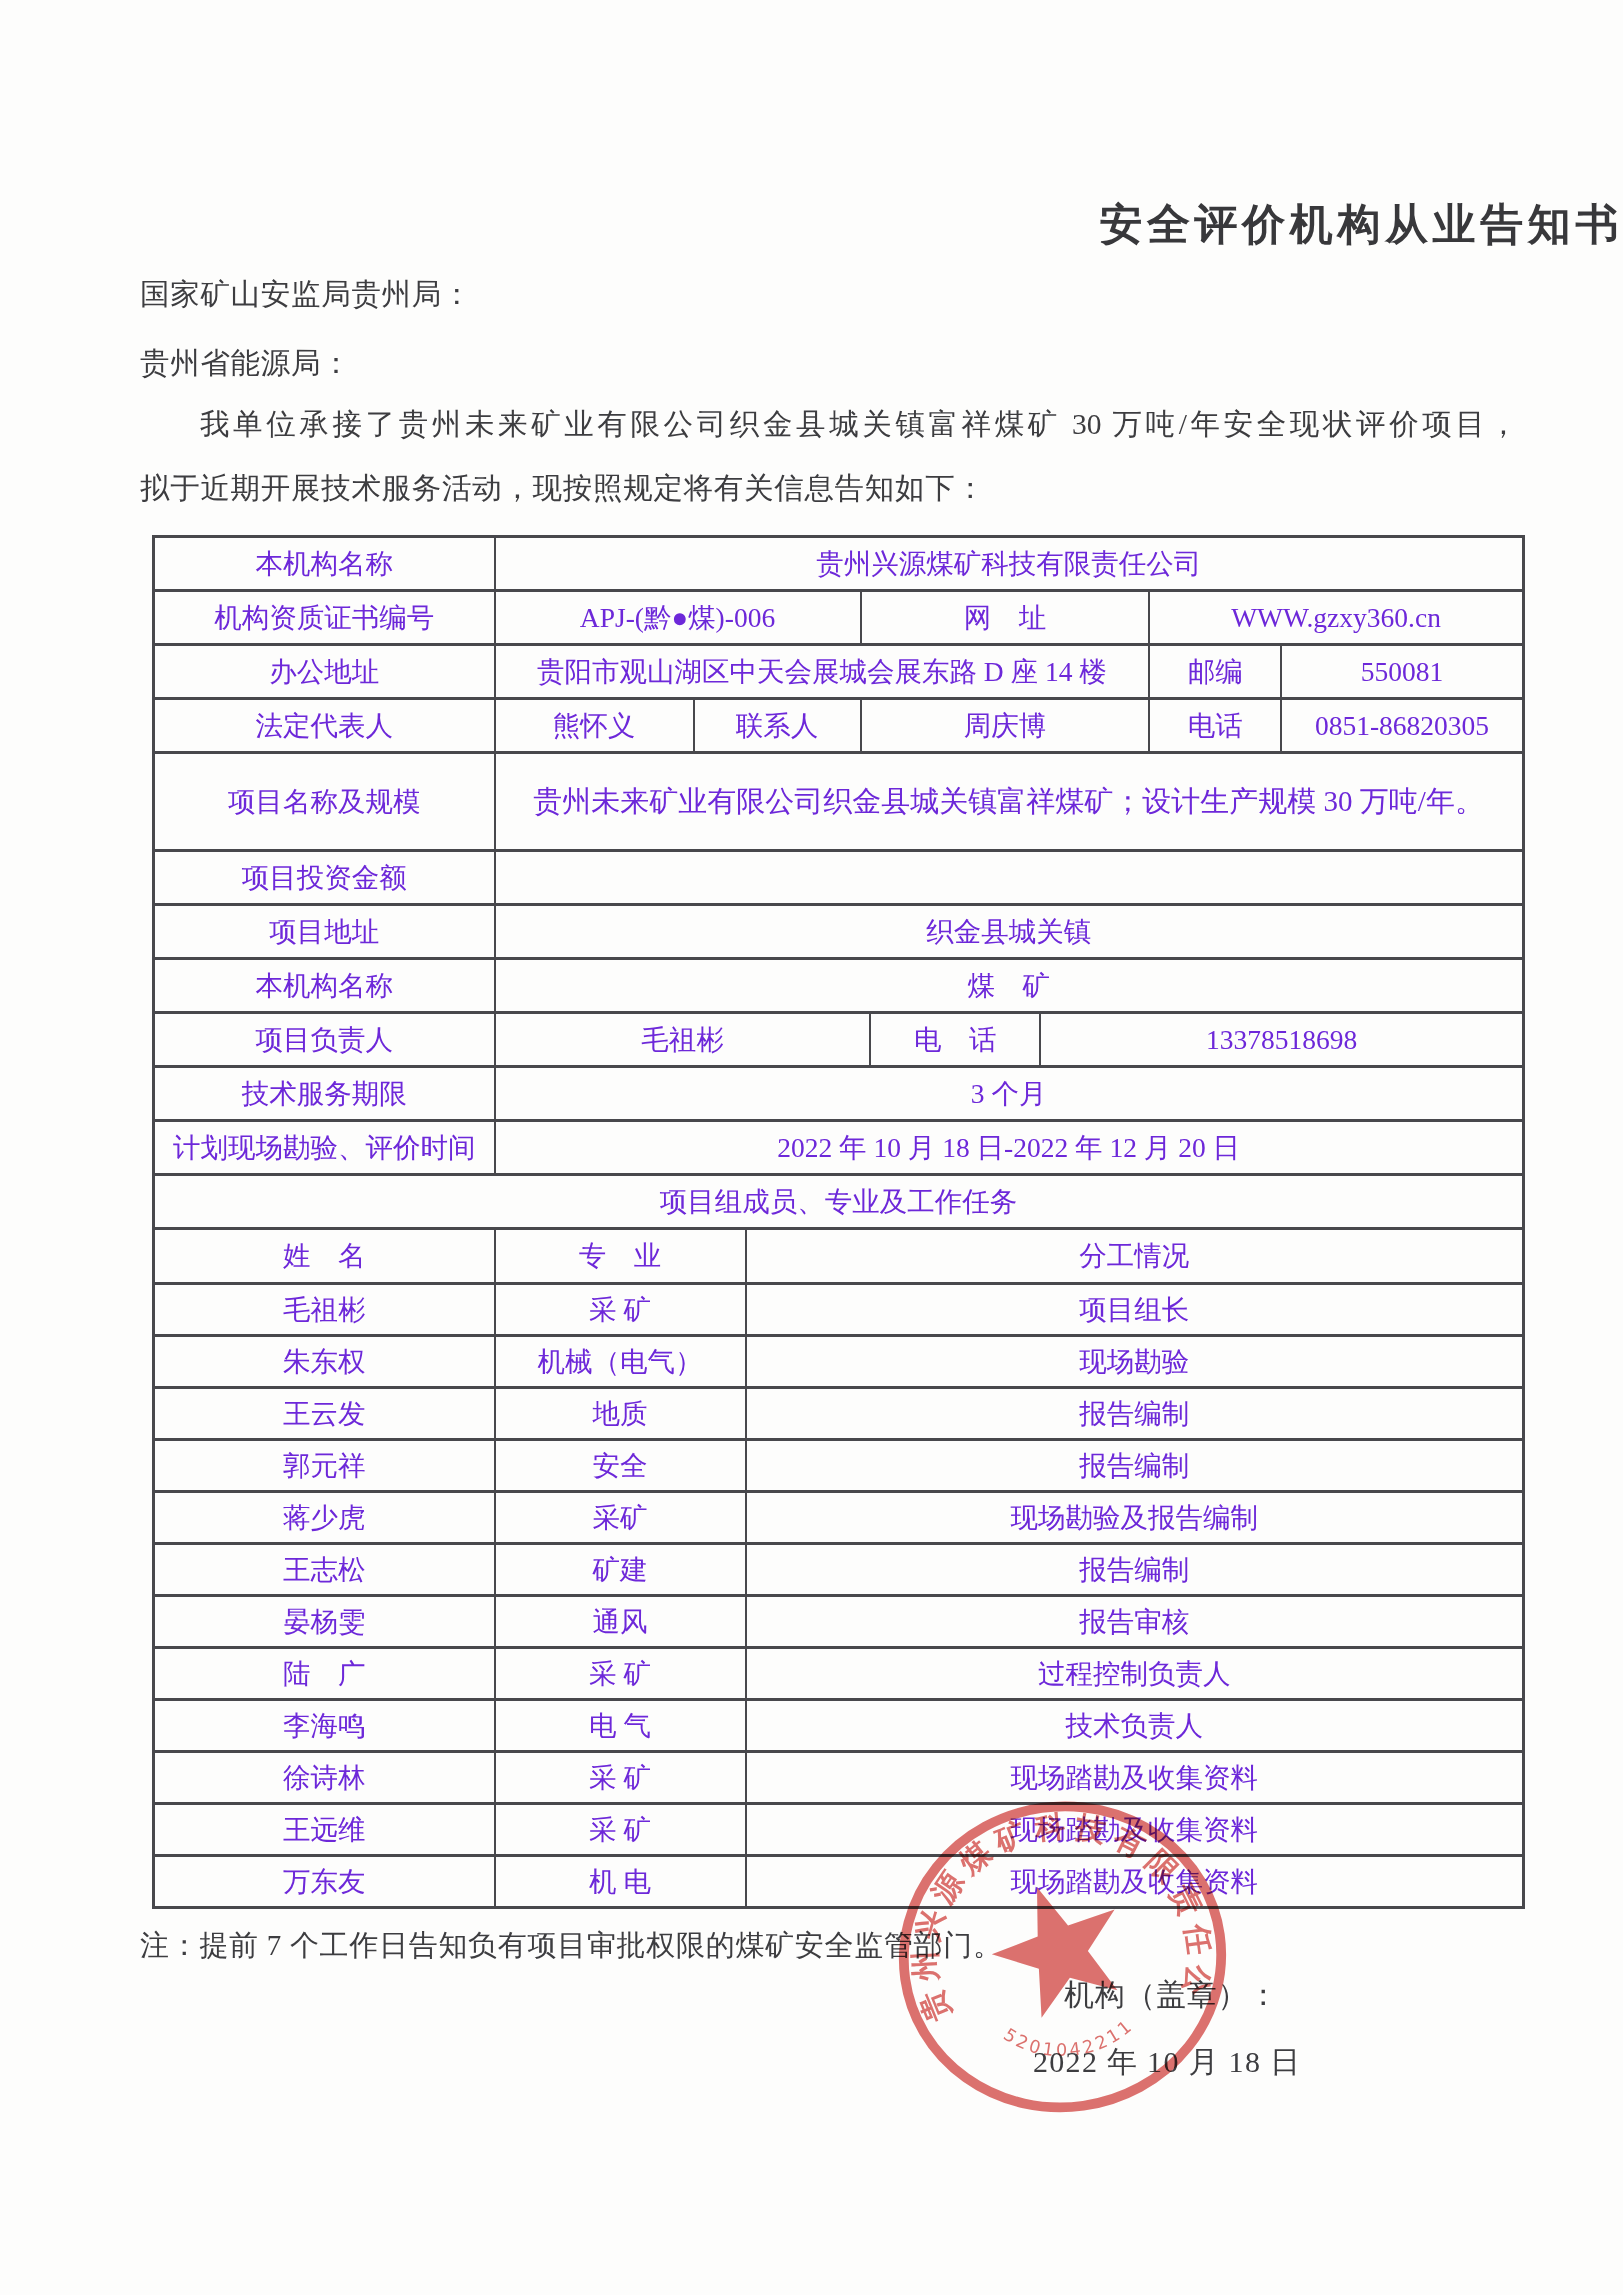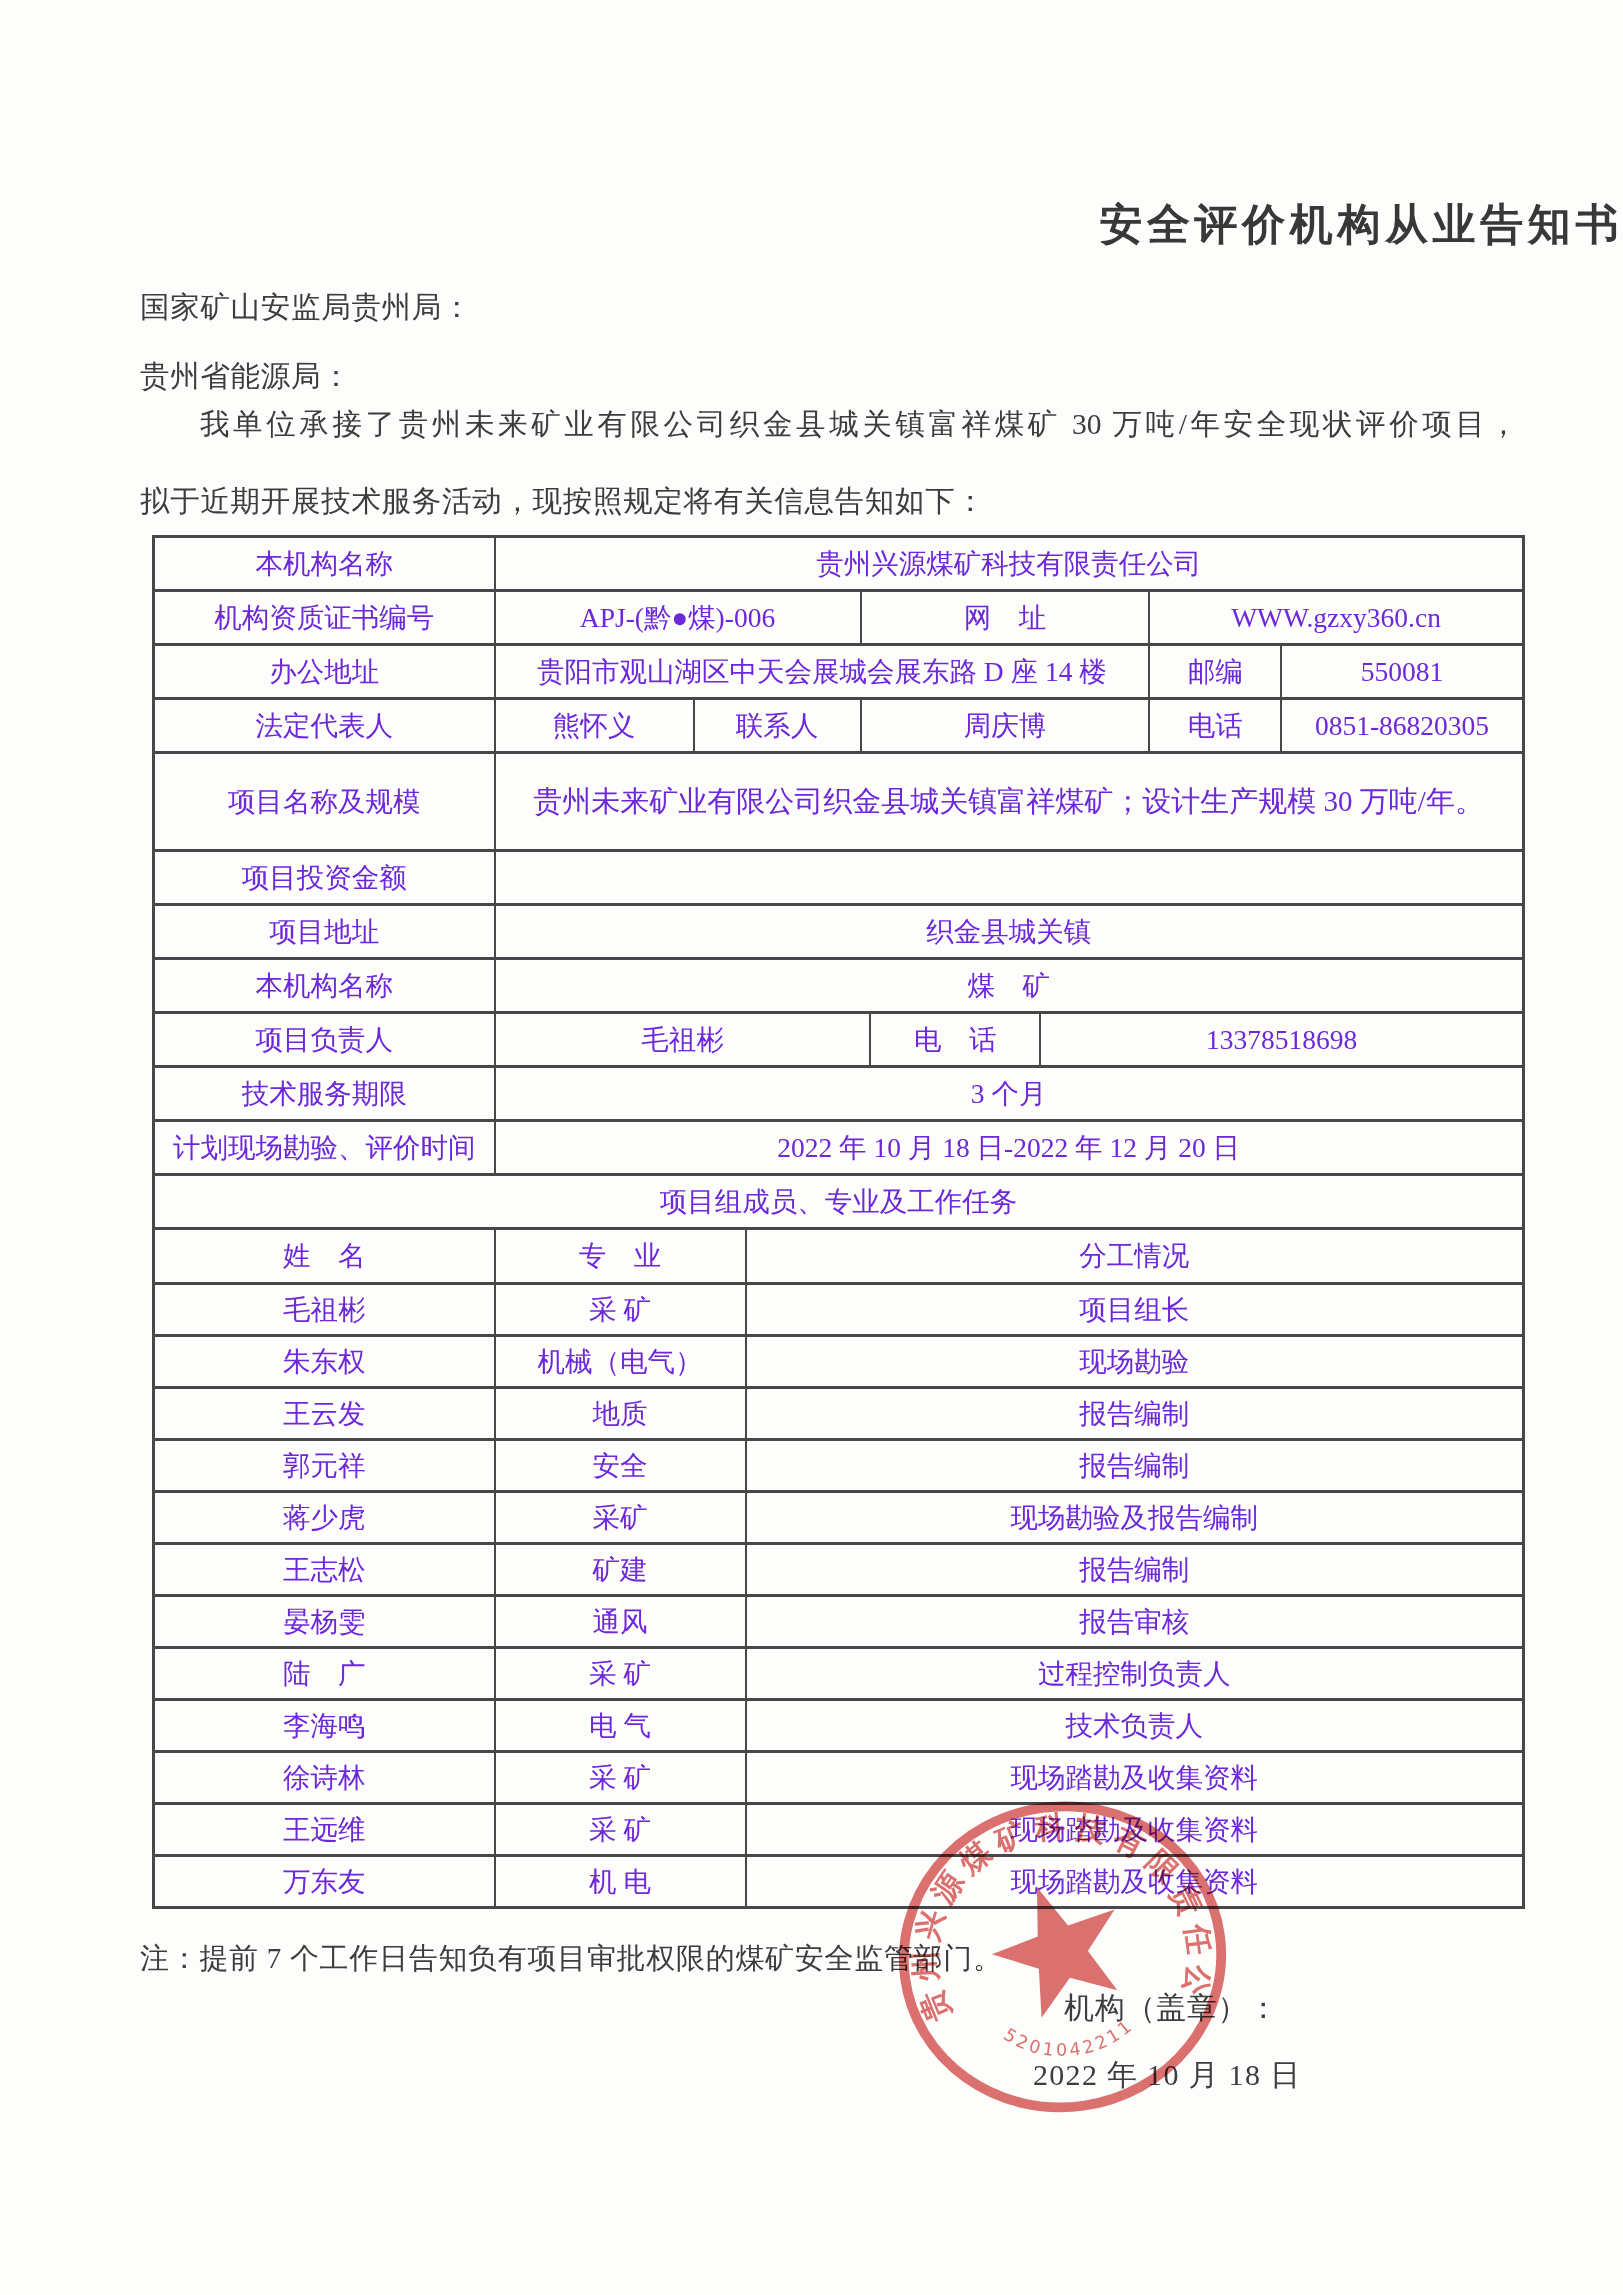--- a/index.html
+++ b/index.html
@@ -12,21 +12,21 @@
     color:#3d3d40;
     overflow:hidden;
   }
   .abs { position:absolute; }
   .doc-title {
     top:196px; left:0; width:1623px;
     text-align:right;
     font-size:43px; font-weight:bold;
     letter-spacing:4.6px; color:#38383b;
   }
-  .bodyline { font-size:29.5px; letter-spacing:0.7px; white-space:nowrap;margin-top:13px; }
+  .bodyline { font-size:29.5px; letter-spacing:0.7px; white-space:nowrap; }
   #addr1 { top:275px; left:140px; }
   #addr2 { top:344px; left:140px; }
   #para1 {
     top:405px; left:140px; width:1378px;
     font-size:29.5px;
     text-indent:60px;
     text-align:justify; text-align-last:justify;
     white-space:normal;
   }
   #para2 { top:469px; left:140px; }

